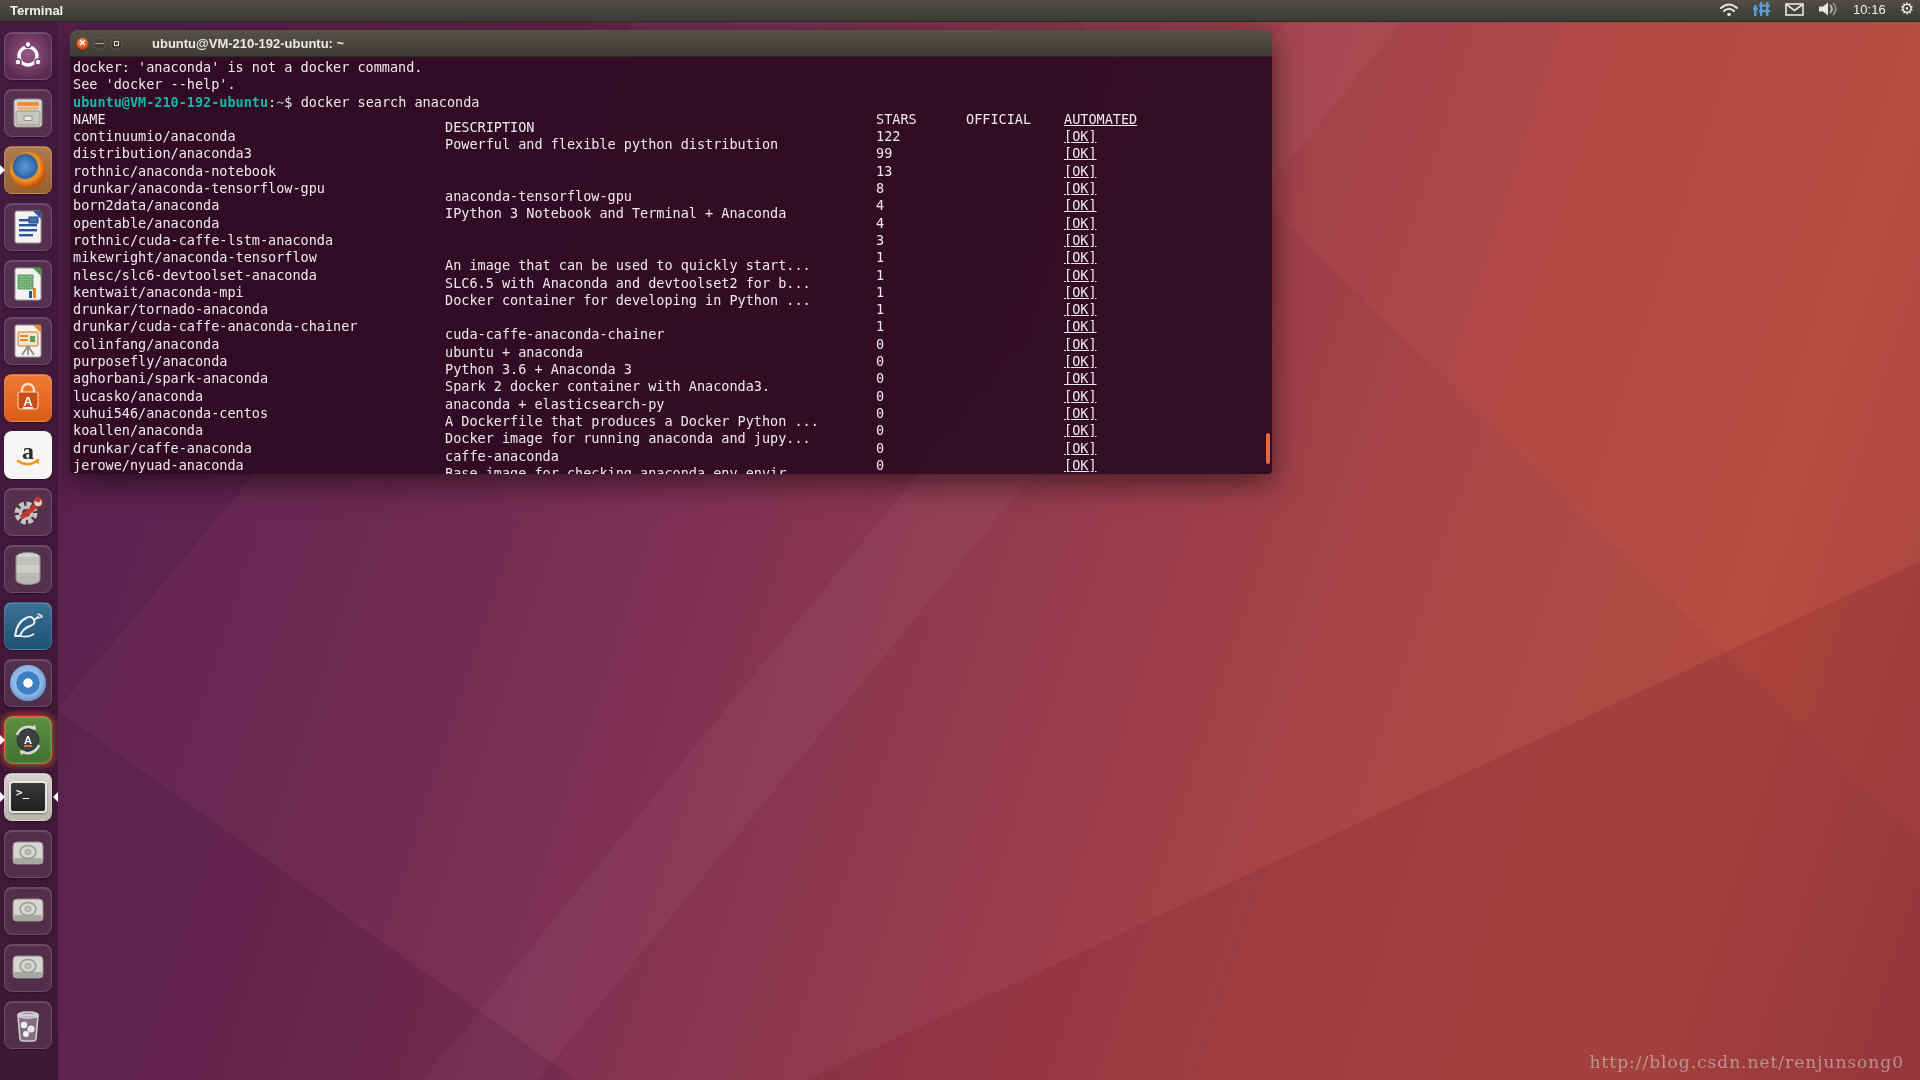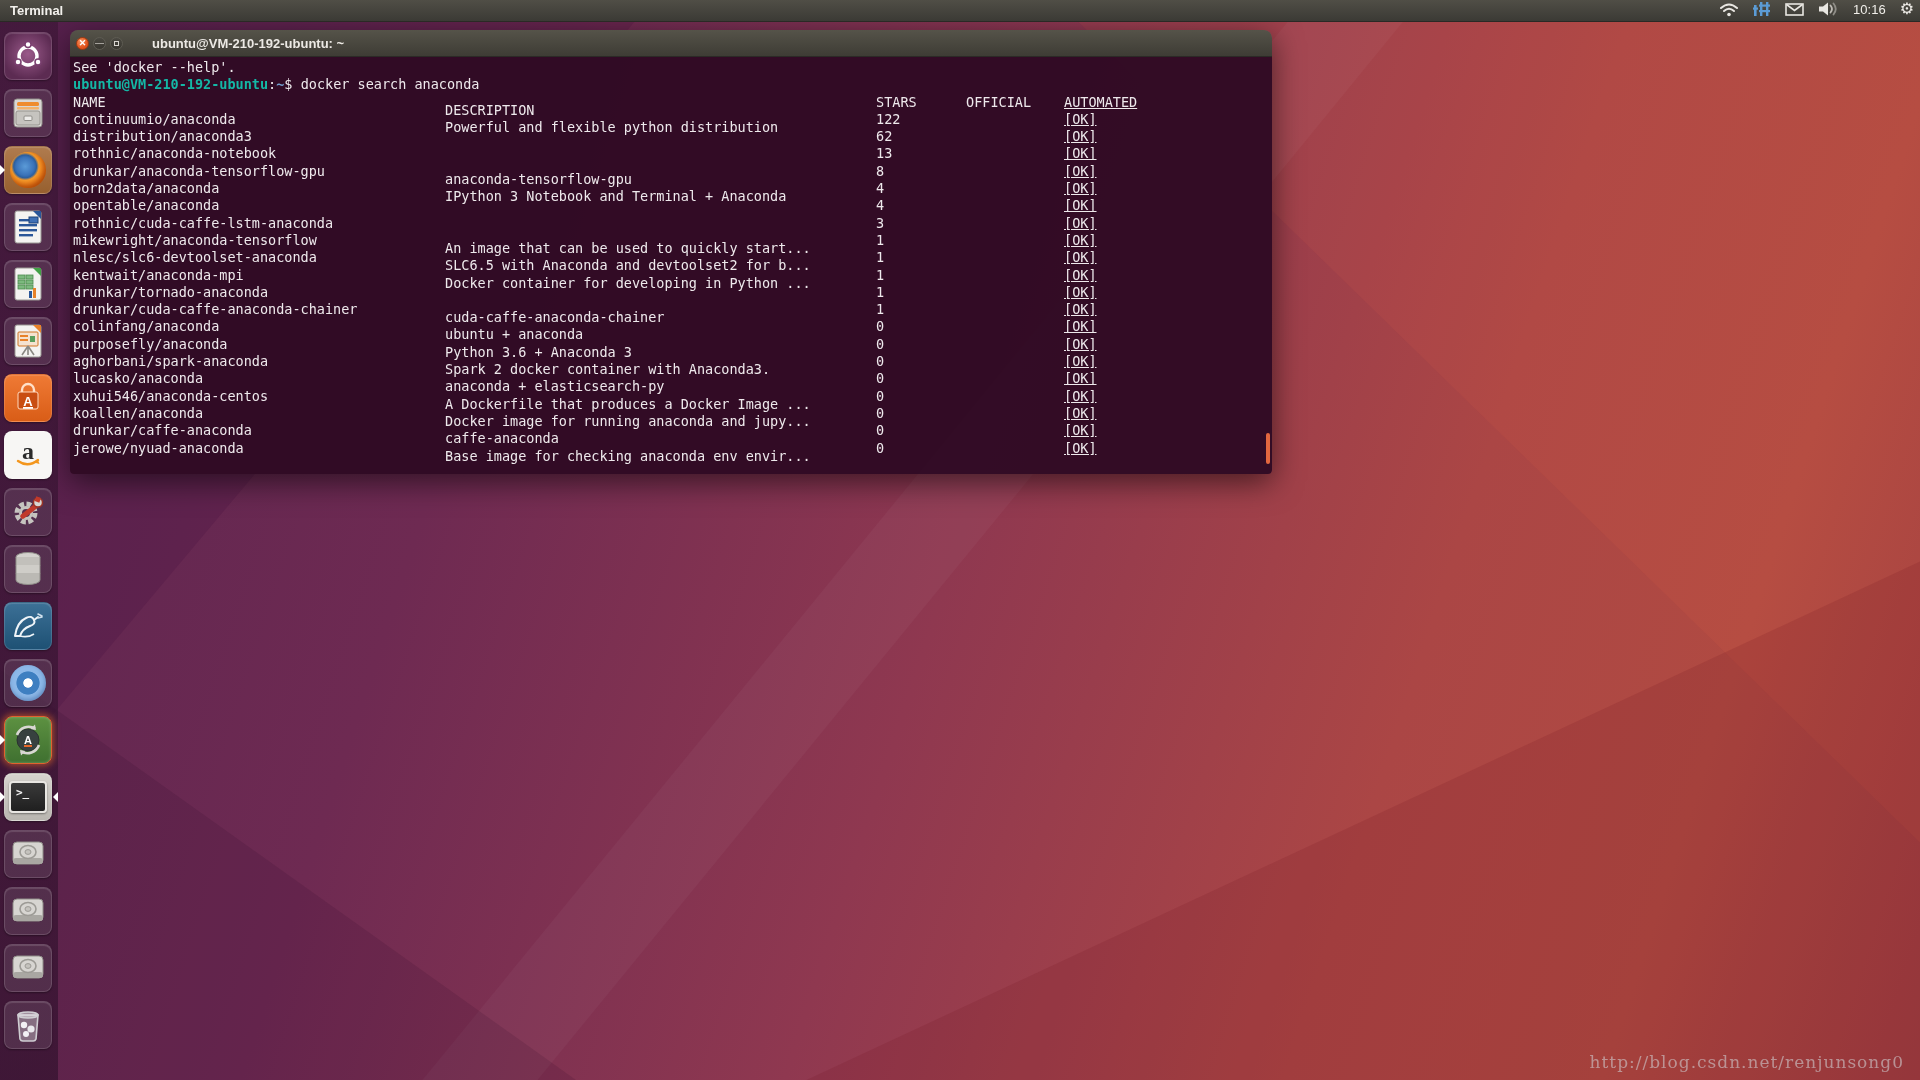--- a/index.html
+++ b/index.html
@@ -327,20 +327,21 @@
         <span class="wbtn close">✕</span>
         <span class="wbtn min">—</span>
         <span class="wbtn max">
             <span class="sq"></span>
           </span>
       </div>
       <span class="wtitle">ubuntu@VM-210-192-ubuntu: ~</span>
     </div>
 
     <div class="tcontent">
+      <div class="tline">docker: 'anaconda' is not a docker command.</div>
       <div class="tline">See 'docker --help'.</div>
       <div class="tline"><span class="prompt-user">ubuntu@VM-210-192-ubuntu</span><span>:</span><span class="prompt-path">~</span><span>$ </span><span>docker search anaconda</span></div>
 
       <div class="trow">
         <span class="tcol c-name">NAME</span>
         <span class="tcol c-desc">DESCRIPTION</span>
         <span class="tcol c-stars">STARS</span>
         <span class="tcol c-official">OFFICIAL</span>
         <span class="tcol c-auto">AUTOMATED</span>
       </div>
@@ -349,21 +350,21 @@
           <div class="trow">
             <span class="tcol c-name">continuumio/anaconda</span>
             <span class="tcol c-desc">Powerful and flexible python distribution</span>
             <span class="tcol c-stars">122</span>
             <span class="tcol c-official"></span>
             <span class="tcol c-auto">[OK]</span>
           </div>
           <div class="trow">
             <span class="tcol c-name">distribution/anaconda3</span>
             <span class="tcol c-desc"></span>
-            <span class="tcol c-stars">62</span>
+            <span class="tcol c-stars">99</span>
             <span class="tcol c-official"></span>
             <span class="tcol c-auto">[OK]</span>
           </div>
           <div class="trow">
             <span class="tcol c-name">rothnic/anaconda-notebook</span>
             <span class="tcol c-desc"></span>
             <span class="tcol c-stars">13</span>
             <span class="tcol c-official"></span>
             <span class="tcol c-auto">[OK]</span>
           </div>
@@ -453,21 +454,21 @@
           </div>
           <div class="trow">
             <span class="tcol c-name">lucasko/anaconda</span>
             <span class="tcol c-desc">anaconda + elasticsearch-py</span>
             <span class="tcol c-stars">0</span>
             <span class="tcol c-official"></span>
             <span class="tcol c-auto">[OK]</span>
           </div>
           <div class="trow">
             <span class="tcol c-name">xuhui546/anaconda-centos</span>
-            <span class="tcol c-desc">A Dockerfile that produces a Docker Image ...</span>
+            <span class="tcol c-desc">A Dockerfile that produces a Docker Python ...</span>
             <span class="tcol c-stars">0</span>
             <span class="tcol c-official"></span>
             <span class="tcol c-auto">[OK]</span>
           </div>
           <div class="trow">
             <span class="tcol c-name">koallen/anaconda</span>
             <span class="tcol c-desc">Docker image for running anaconda and jupy...</span>
             <span class="tcol c-stars">0</span>
             <span class="tcol c-official"></span>
             <span class="tcol c-auto">[OK]</span>

